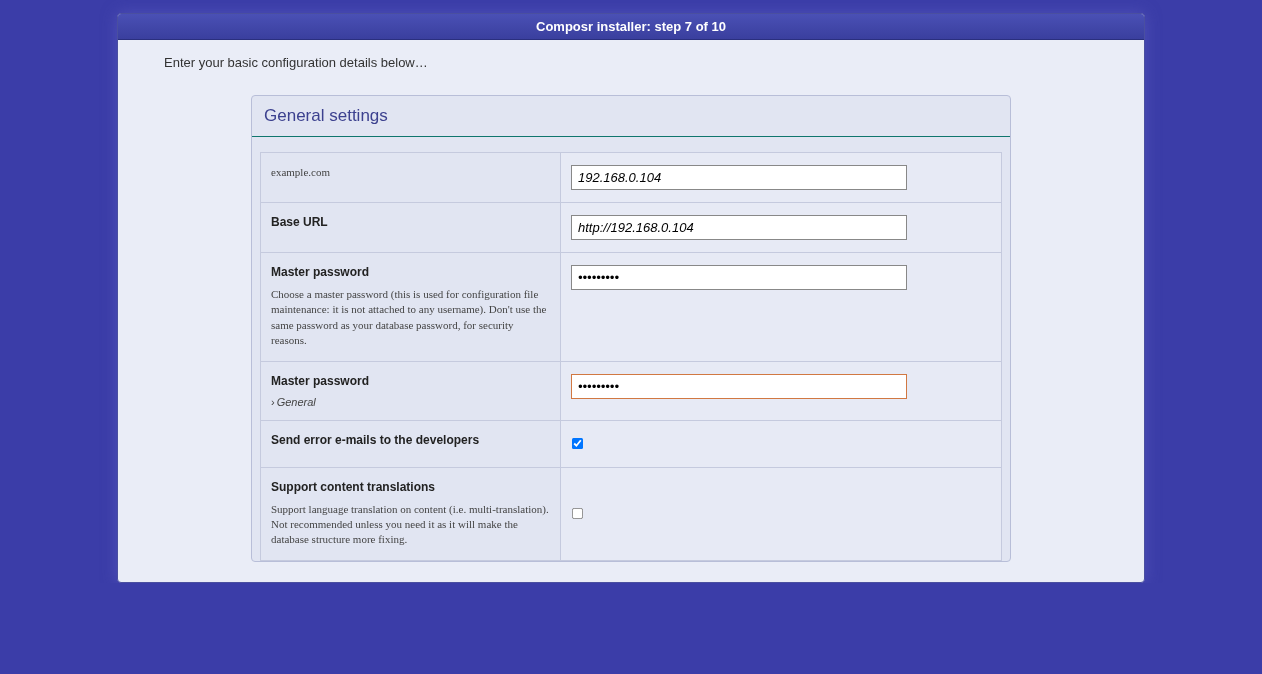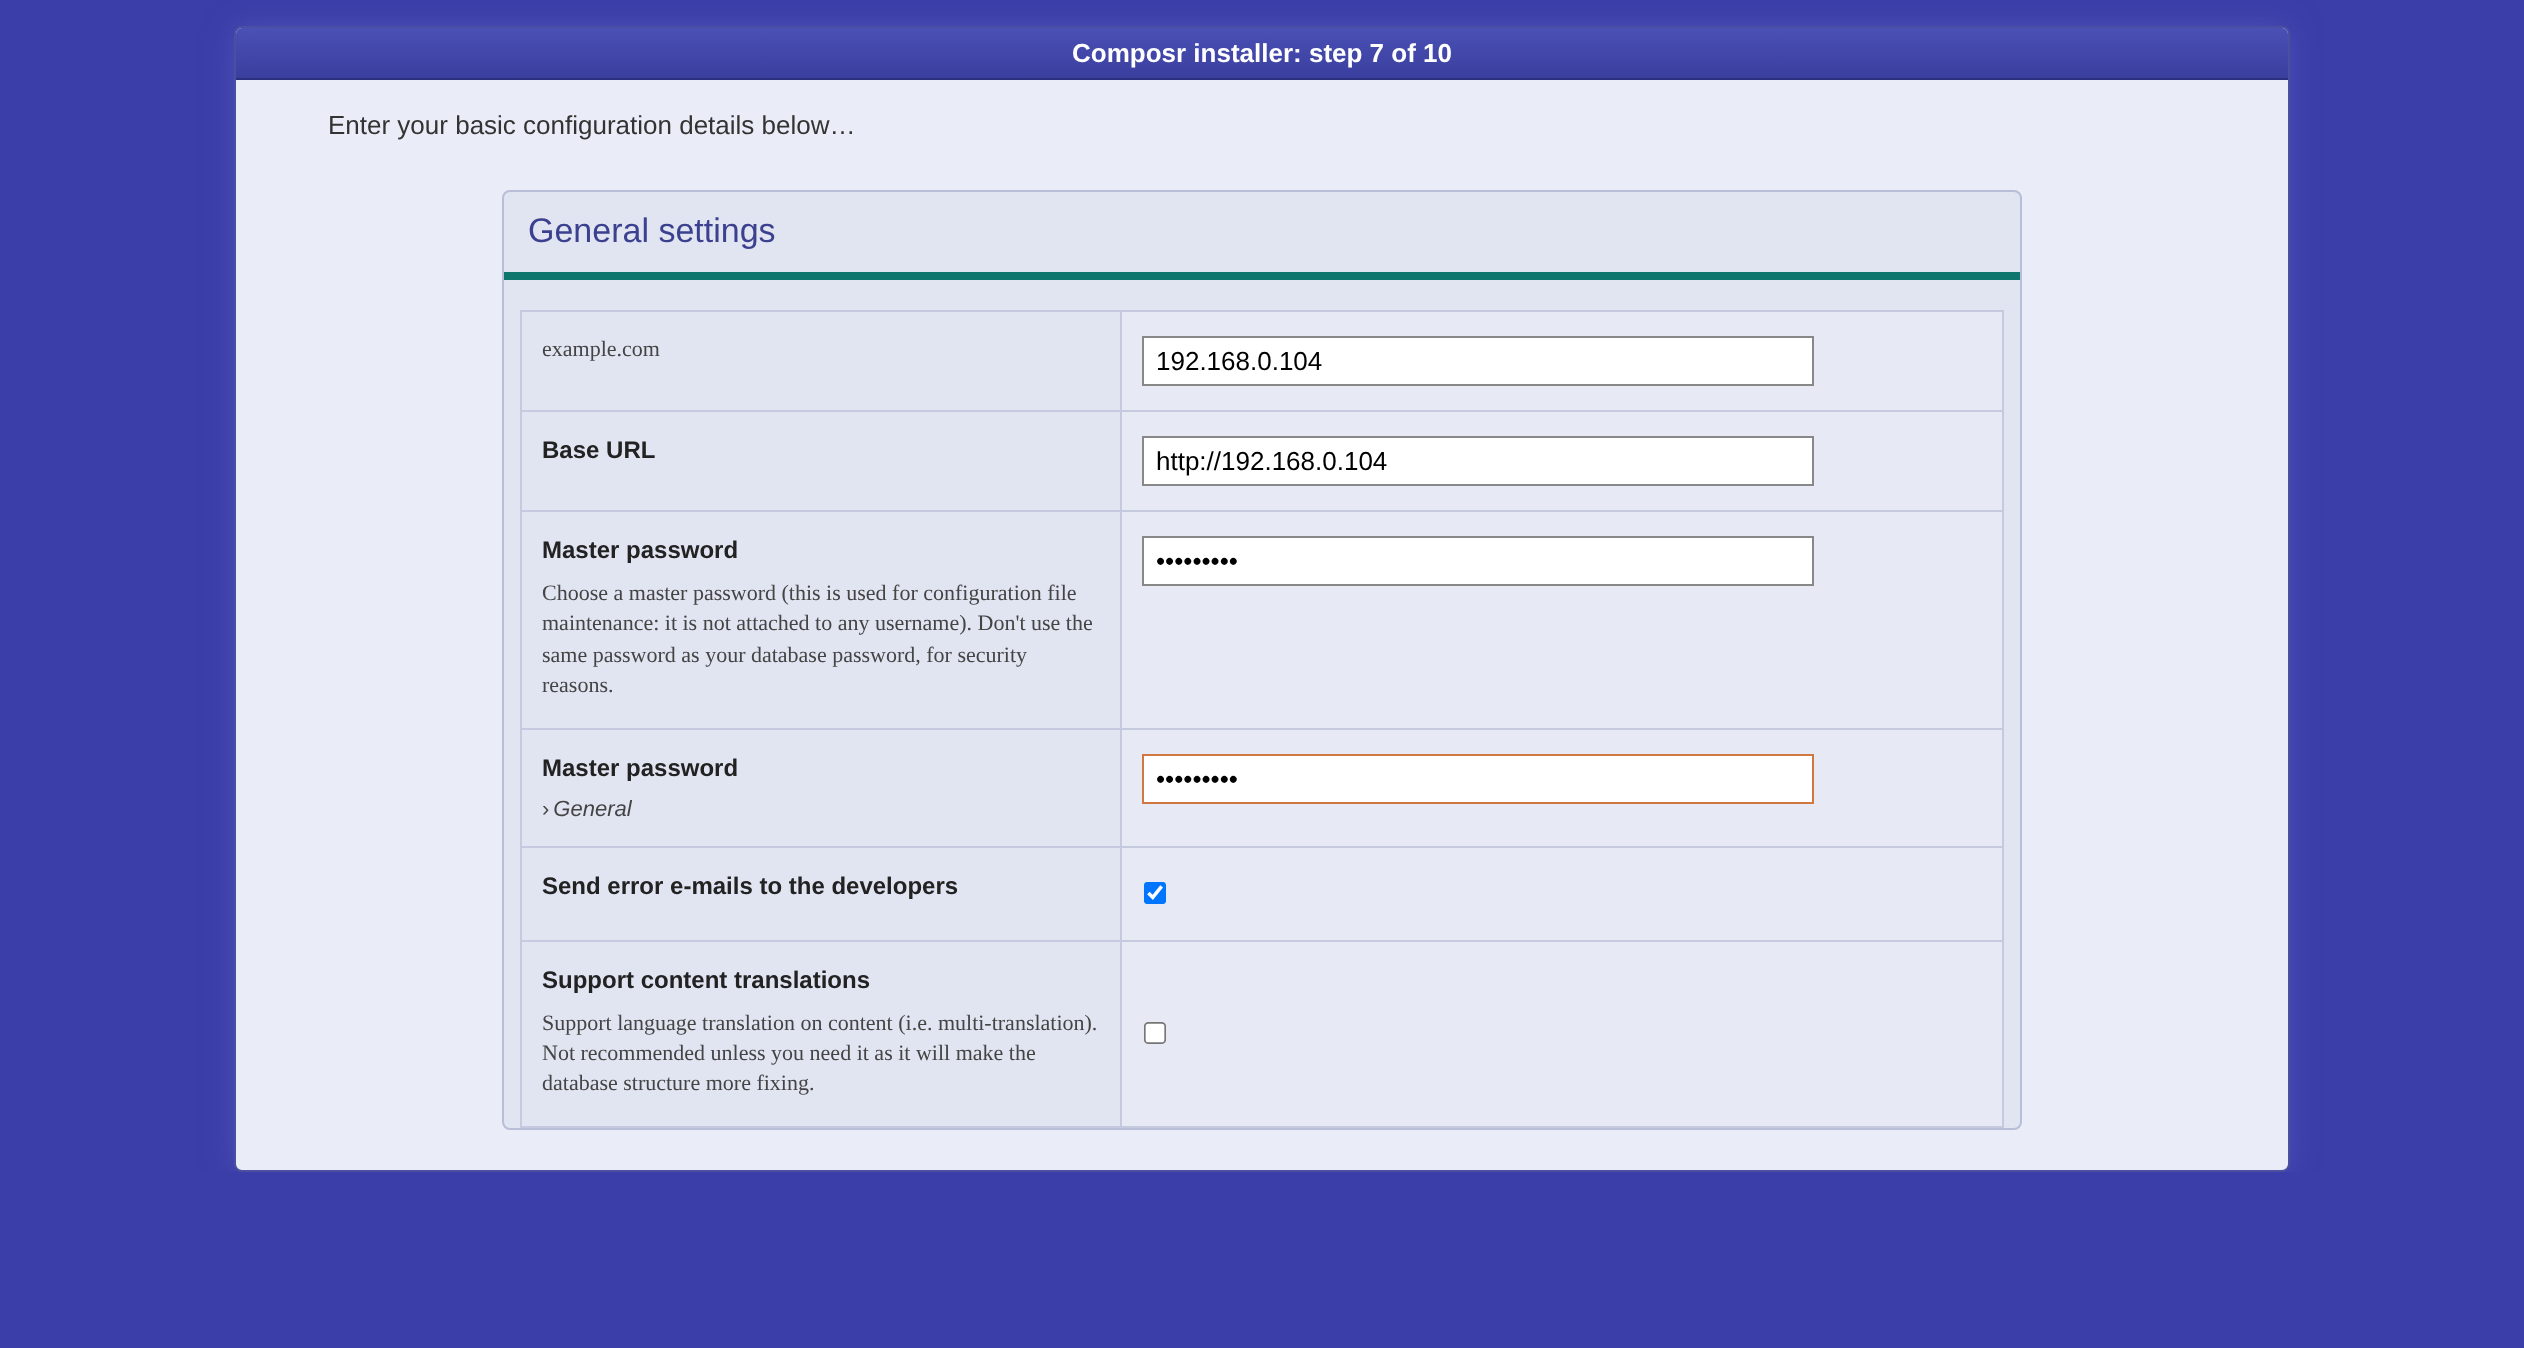--- a/index.html
+++ b/index.html
@@ -42,21 +42,21 @@
       width: 760px;
       margin: 0 auto 20px auto;
       border: 1px solid #b8bed8;
       border-radius: 4px;
       background: #e1e5f2;
     }
     .panel-title {
       padding: 10px 12px;
       font-size: 17px;
       color: #3c418f;
-      border-bottom: 4px solid #0f766e;
+      border-bottom: 1px solid #0f766e;
       font-weight: normal;
     }
     .form-table {
       width: 100%;
       border-collapse: collapse;
       margin-top: 15px;
     }
     .form-row {
       display: flex;
       width: calc(100% - 16px);
@@ -109,20 +109,21 @@
       font-style: normal;
       margin-right: 2px;
     }
     .text-input {
       width: 336px;
       padding: 4px 6px;
       font-size: 13px;
       border: 1px solid #888;
       background: #fff;
       font-family: Arial, sans-serif;
+      font-style: italic;
     }
     .text-input.focused {
       border: 1px solid #d17842;
       outline: none;
     }
     .checkbox-input {
       transform: scale(0.85);
     }
   </style>
 </head>

